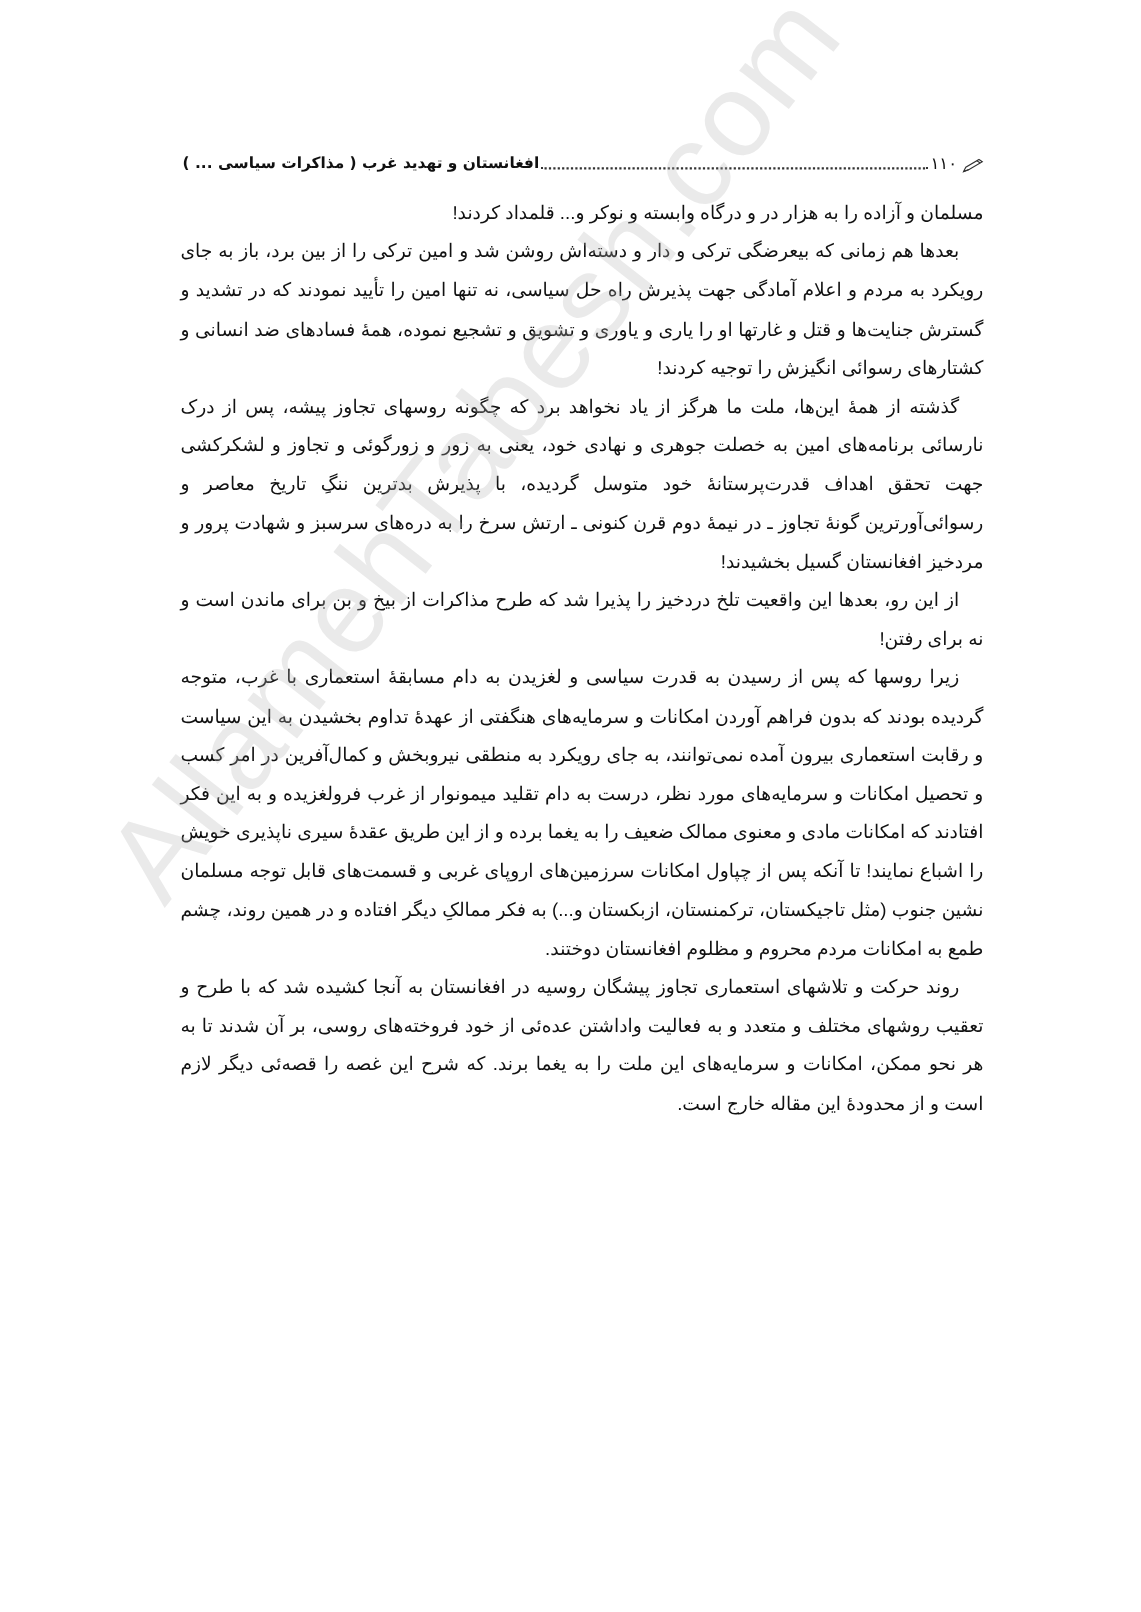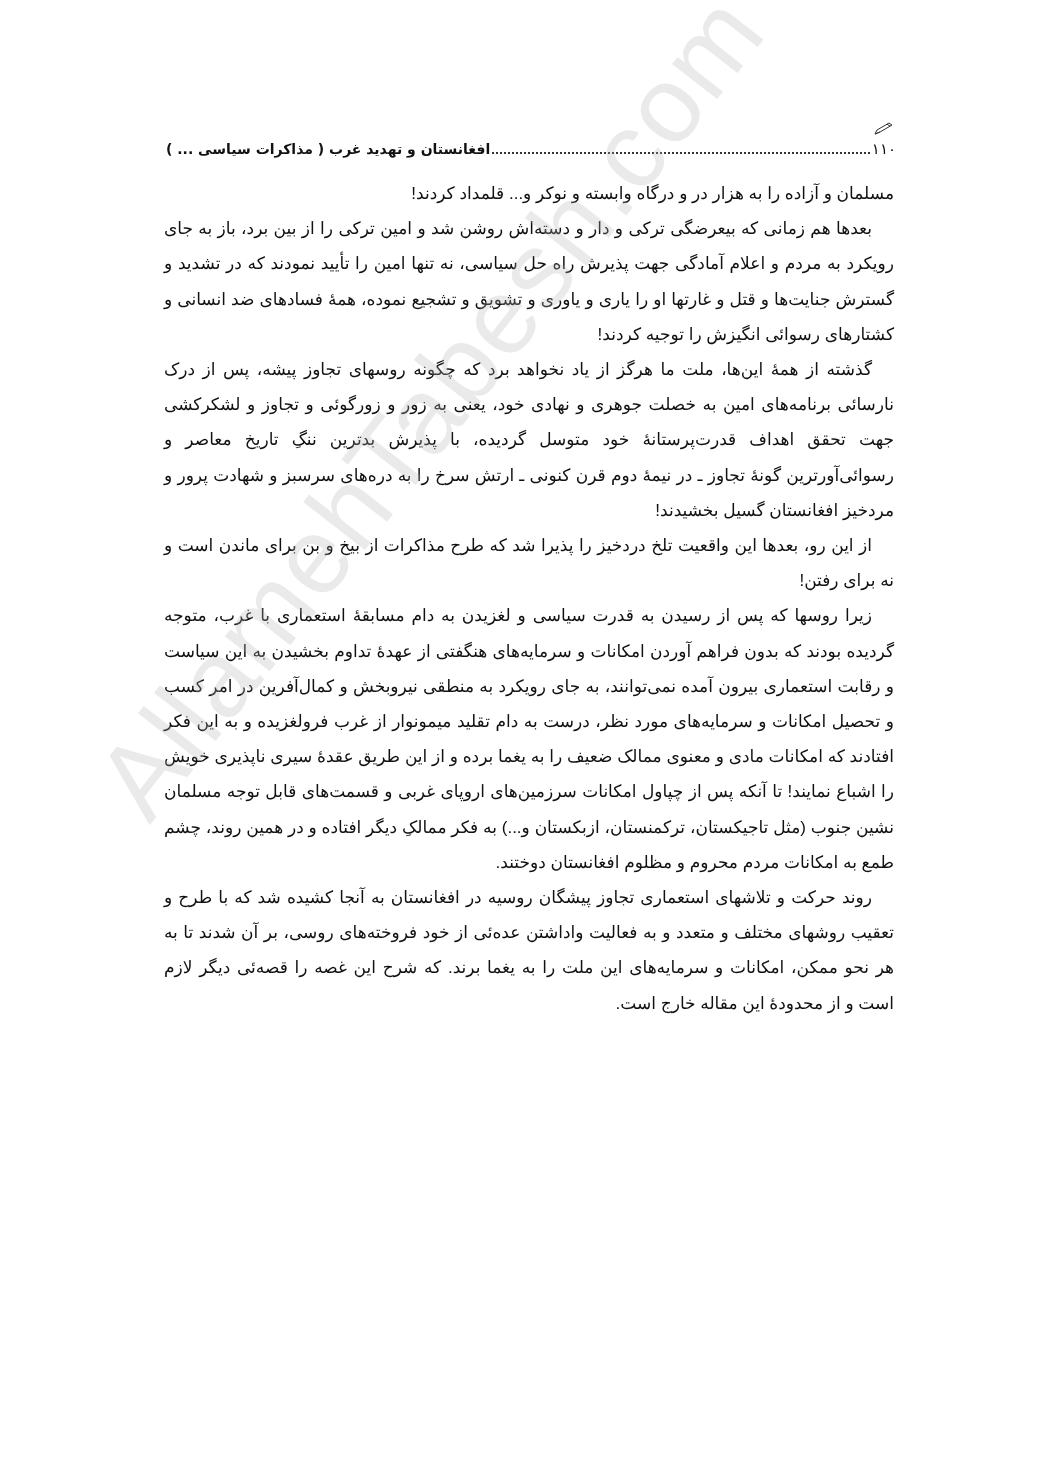--- a/index.html
+++ b/index.html
@@ -46,21 +46,20 @@
       margin: 0 2px 6px 2px;
       height: 0;
     }
     .running-header .pagenum {
       display: flex;
       align-items: center;
       gap: 4px;
       white-space: nowrap;
       font-weight: normal;
       font-size: 15px;
-      flex-direction: column;
     }
     .pencil-icon {
       display: inline-block;
       width: 22px;
       height: 14px;
     }
     .body-text {
       position: absolute;
       top: 176px;
       left: 164px;

